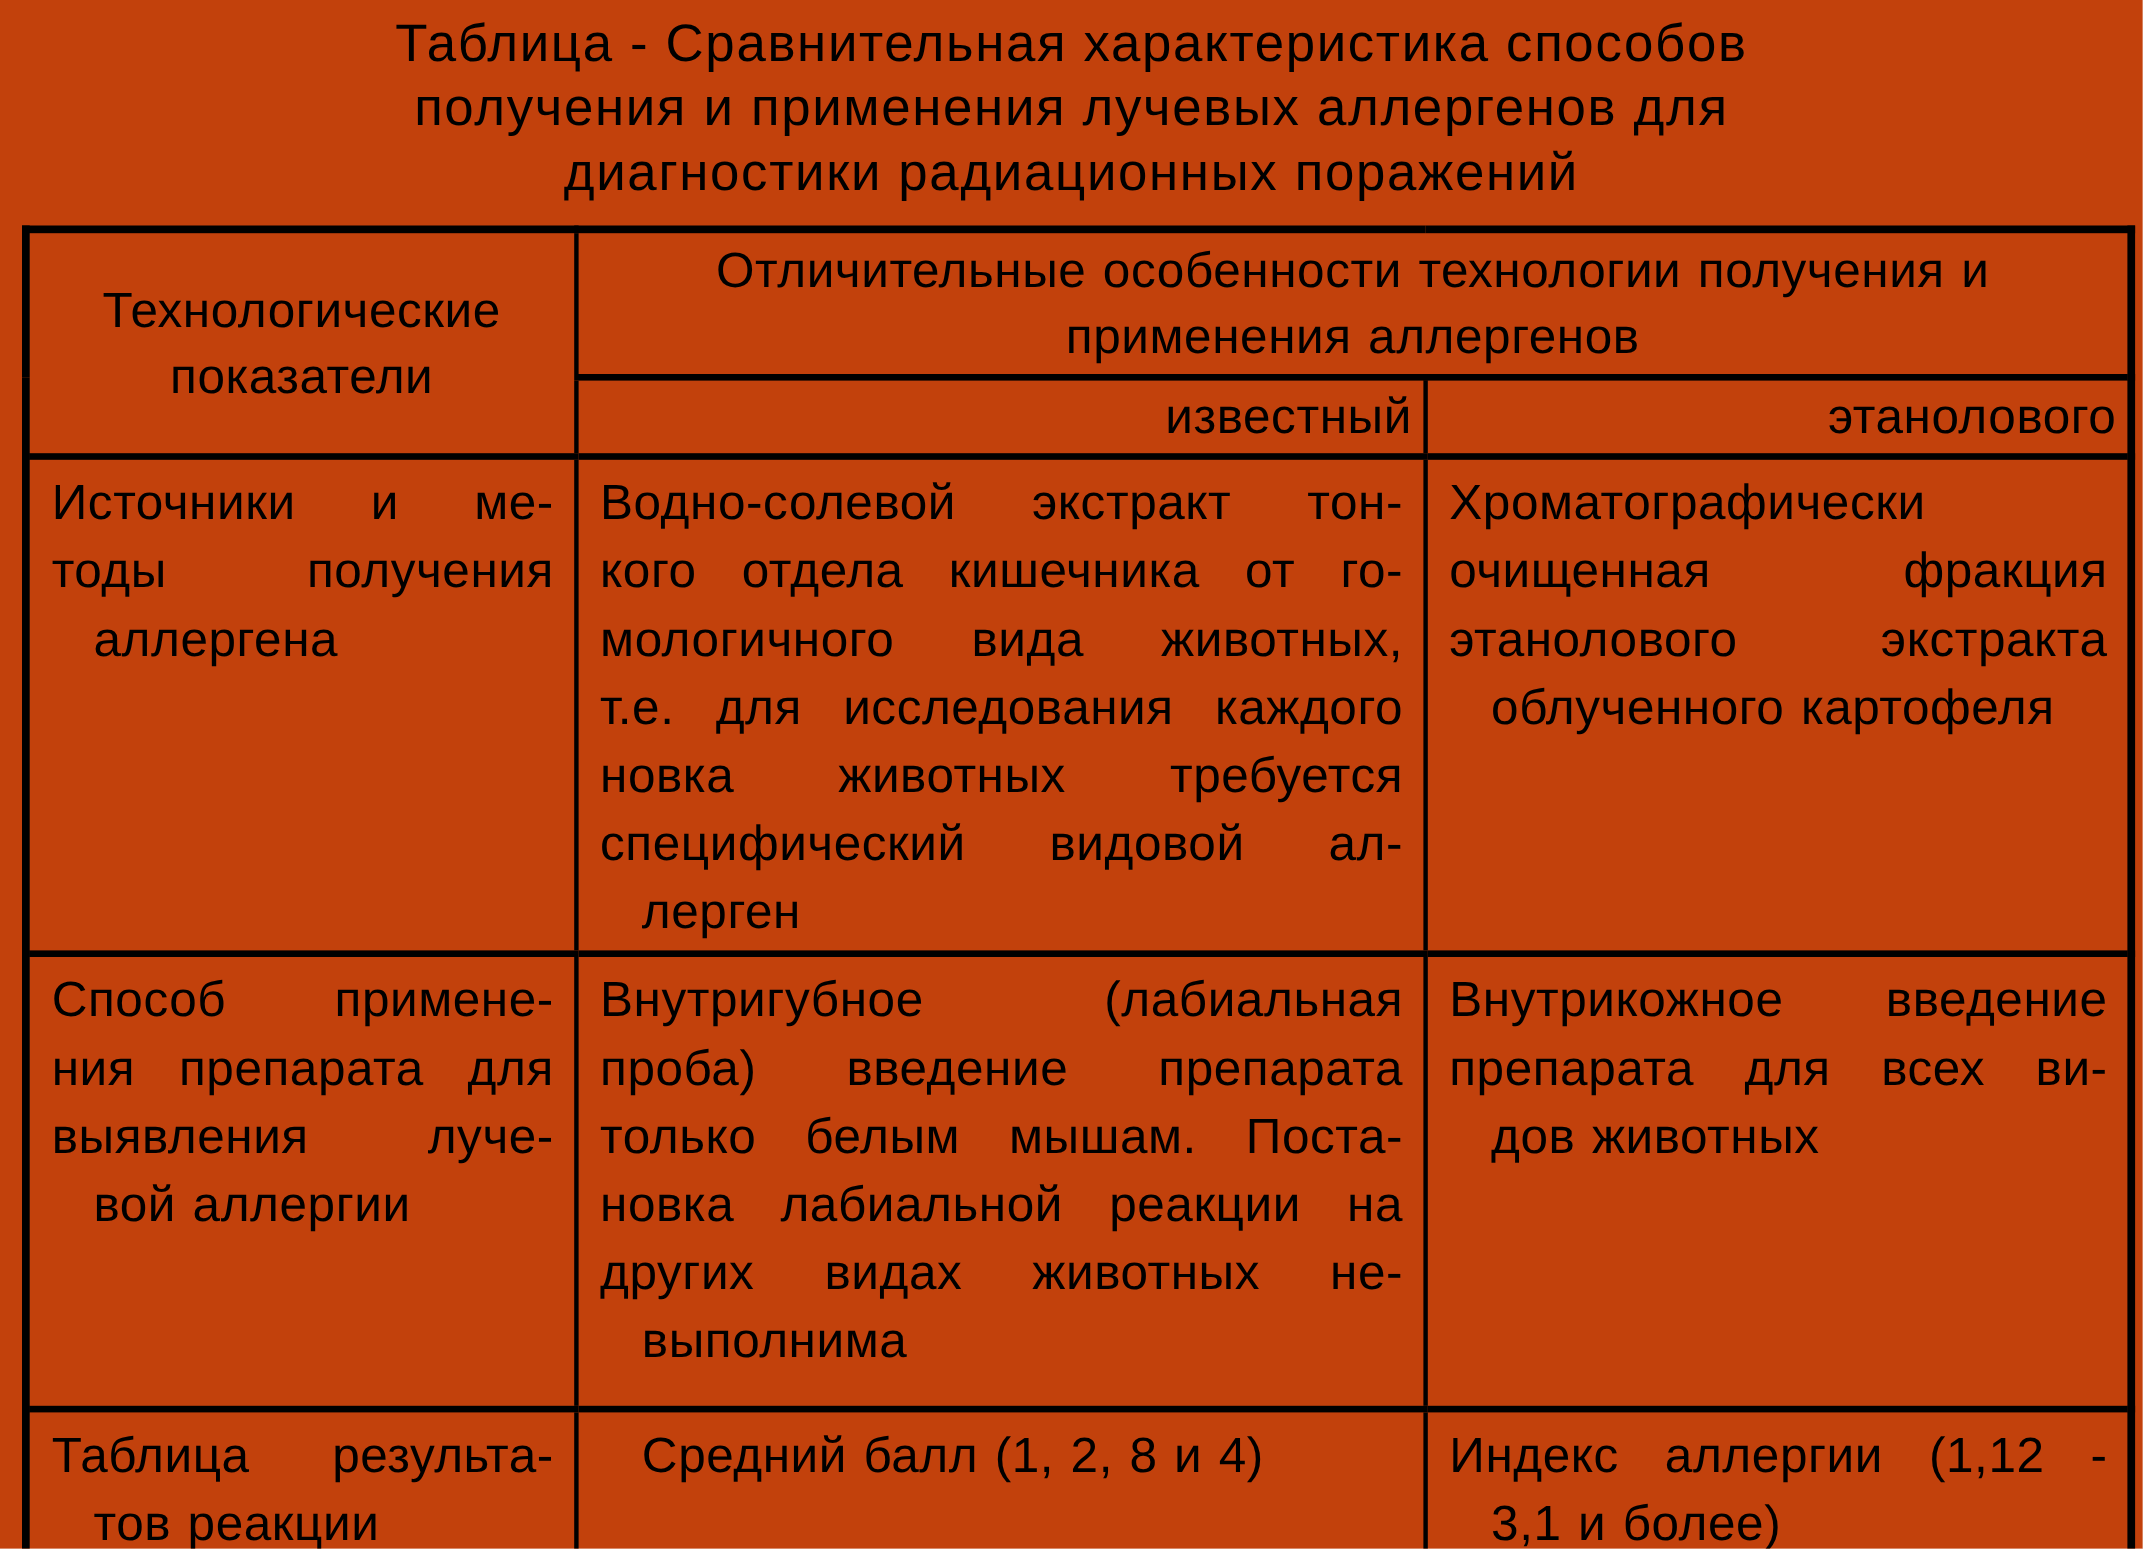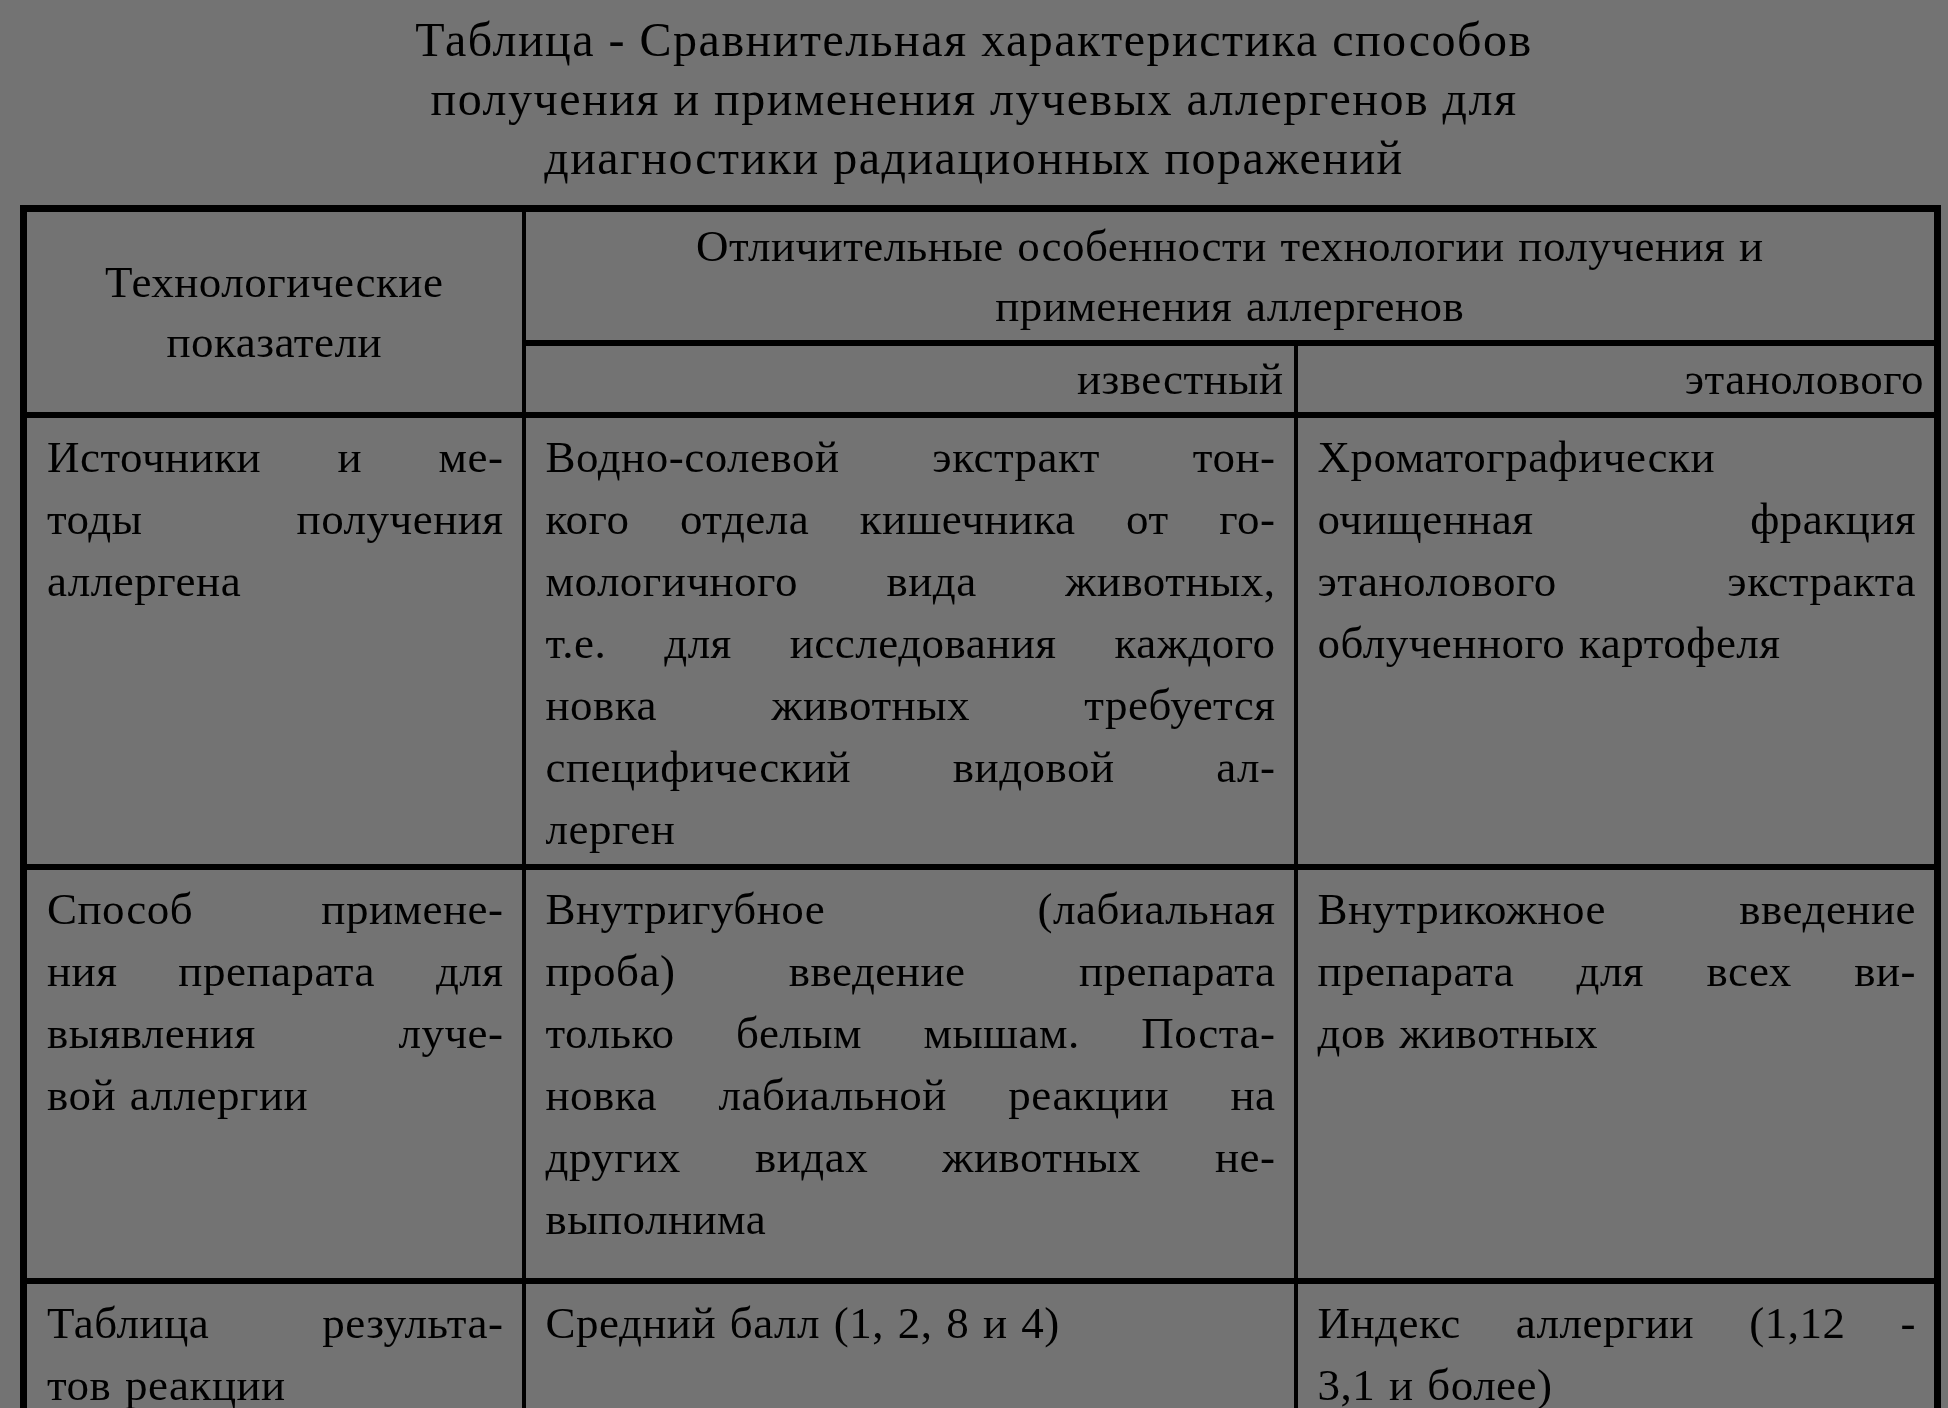--- a/index.html
+++ b/index.html
@@ -5,22 +5,22 @@
   html, body {
     margin: 0;
     padding: 0;
     background: #ffffff;
     color: #000000;
   }
   .page {
     position: relative;
     width: 1948px;
     height: 1408px;
-    background: #737373;
-    font-family: Liberation Serif, serif;
+    background: #c2410c;
+    font-family: Liberation Sans, sans-serif;
     color: #000000;
     overflow: hidden;
   }
   .doc-title {
     padding-top: 10px;
     text-align: center;
     font-size: 48px;
     line-height: 59px;
     letter-spacing: 1.5px;
     white-space: pre-line;
@@ -65,20 +65,21 @@
   tr.brow2 { height: 414px; }
   tr.brow3 { height: 120px; }
   .tline {
     line-height: 62px;
     text-align: justify;
     text-align-last: justify;
     white-space: nowrap;
   }
   .tline:last-child {
     text-align-last: left;
+    margin-left: 38px;
   }
 </style>
 </head>
 <body>
 
 <div class="page">
 
   <div class="doc-title">Таблица - Сравнительная характеристика способов
 получения и применения лучевых аллергенов для
 диагностики радиационных поражений</div>

